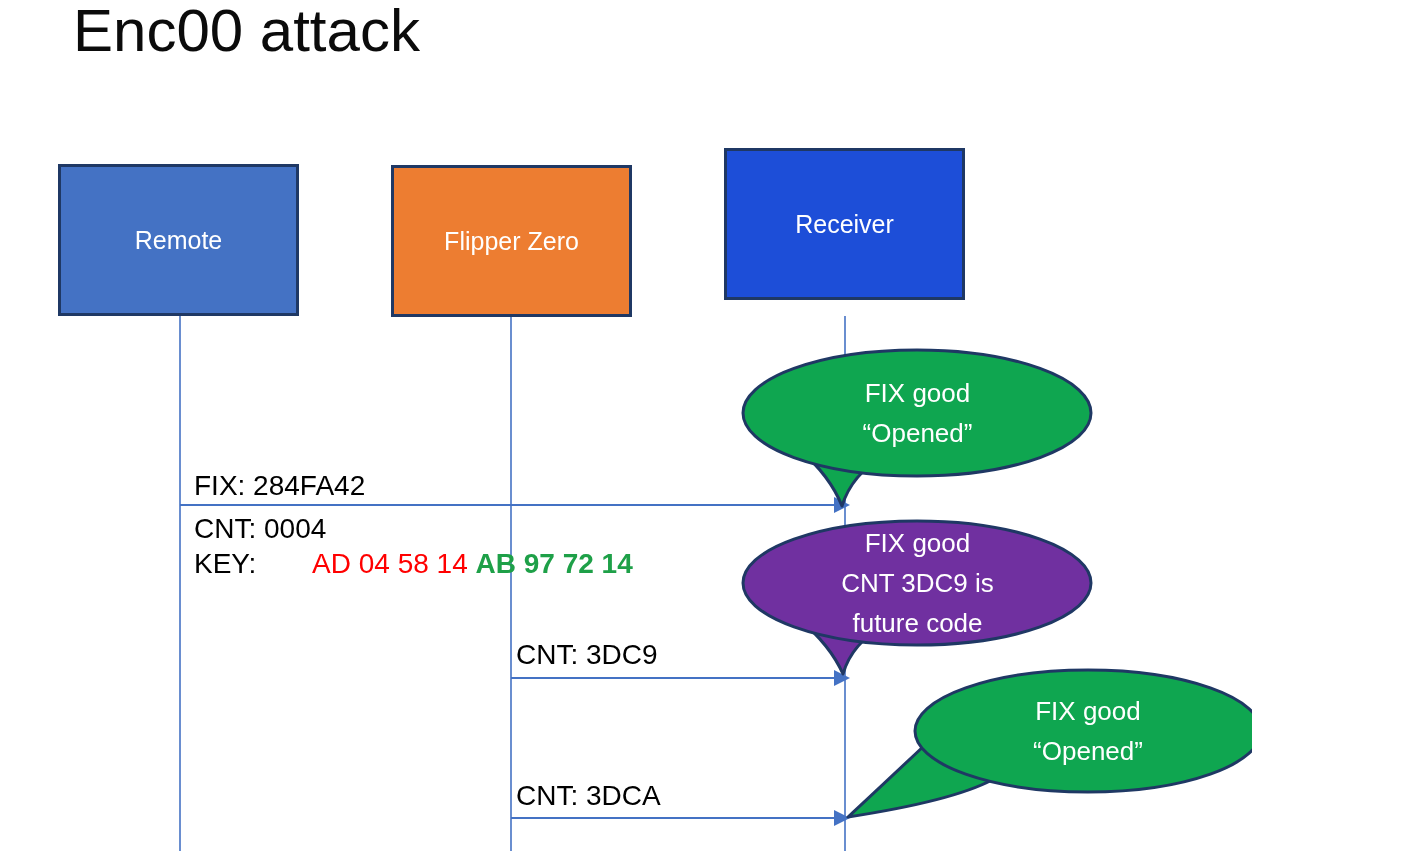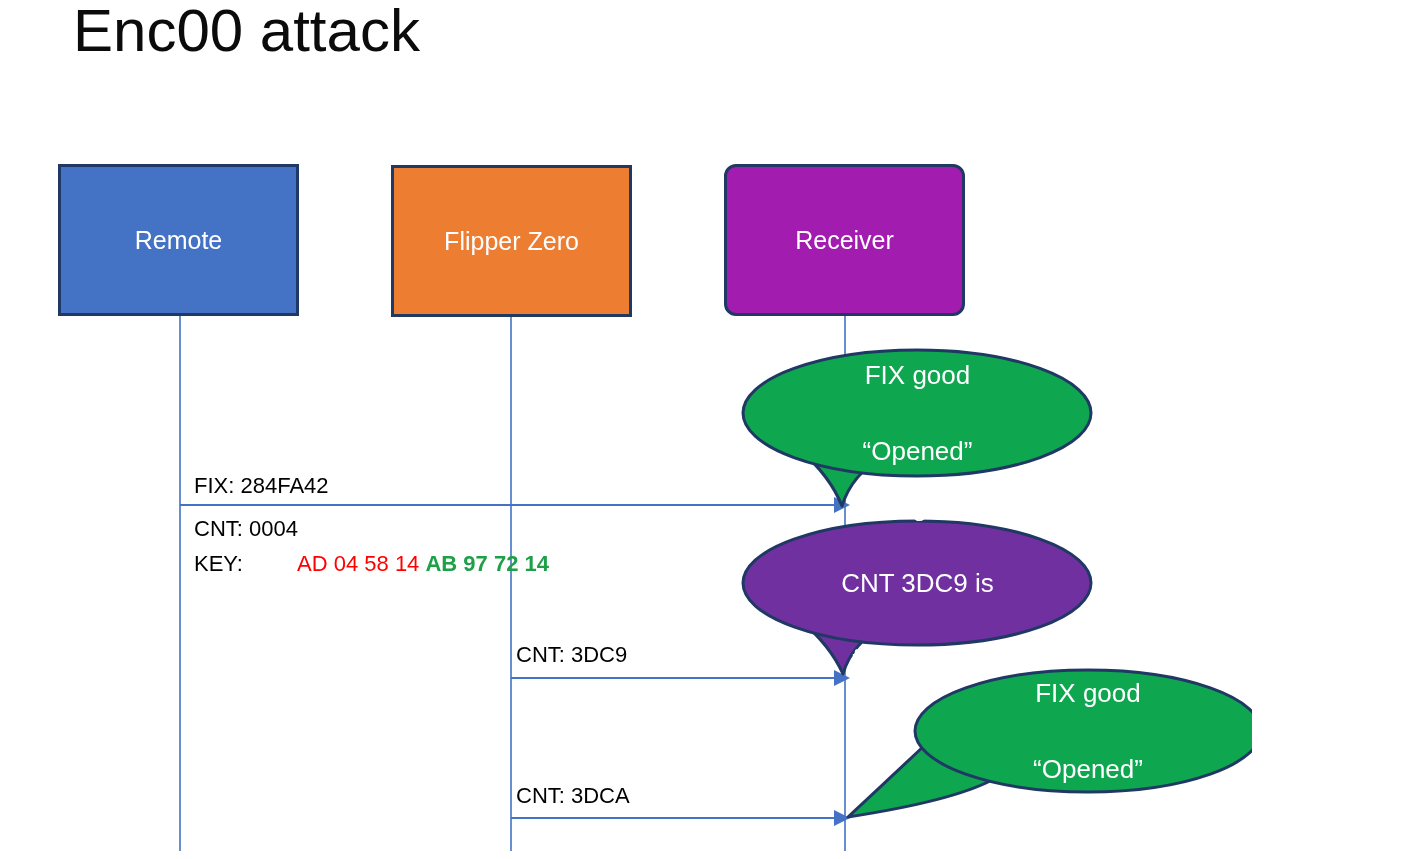--- a/index.html
+++ b/index.html
@@ -11,29 +11,29 @@
     position:absolute; left:73px; top:-4px; margin:0;
     font-size:60px; font-weight:300; color:#0b0b0b; letter-spacing:0px;
   }
   .actor {
     position:absolute; width:241px; height:152px; box-sizing:border-box;
     border:3px solid #1F3864; display:flex; align-items:center; justify-content:center;
     color:#ffffff; font-size:25px;
   }
   #actor-remote   { left:58px;  top:164px; background:#4472C4; }
   #actor-flipper  { left:391px; top:165px; background:#ED7D31; }
-  #actor-receiver { left:724px; top:164px; background:#a21caf;border-radius:12px; }
+  #actor-receiver { left:724px; top:148px; background:#1d4ed8; }
   #overlay { position:absolute; left:0; top:0; width:1408px; height:859px; }
-  .msg-label { position:absolute; font-size:22px; line-height:30px; color:#000; white-space:nowrap; }
+  .msg-label { position:absolute; font-size:28px; line-height:30px; color:#000; white-space:nowrap; }
   .red   { color:#FF0000;margin-left:48px; }
   .green { color:#21A546; }
   .green-b { color:#1EA048; font-weight:bold; }
   .bubble-text {
     position:absolute; display:flex; flex-direction:column; align-items:center; justify-content:center;
-    color:#ffffff; font-size:26px; line-height:40px; text-align:center;gap:36px;
+    color:#ffffff; font-size:26px; line-height:40px; text-align:center;
   }
   #bubble1-text { left:745px; top:353px; width:345px; height:120px; }
   #bubble2-text { left:745px; top:523px; width:345px; height:120px; }
   #bubble3-text { left:915px; top:671px; width:346px; height:120px; }
 </style>
 </head>
 <body>
 
 <div id="slide">
 

